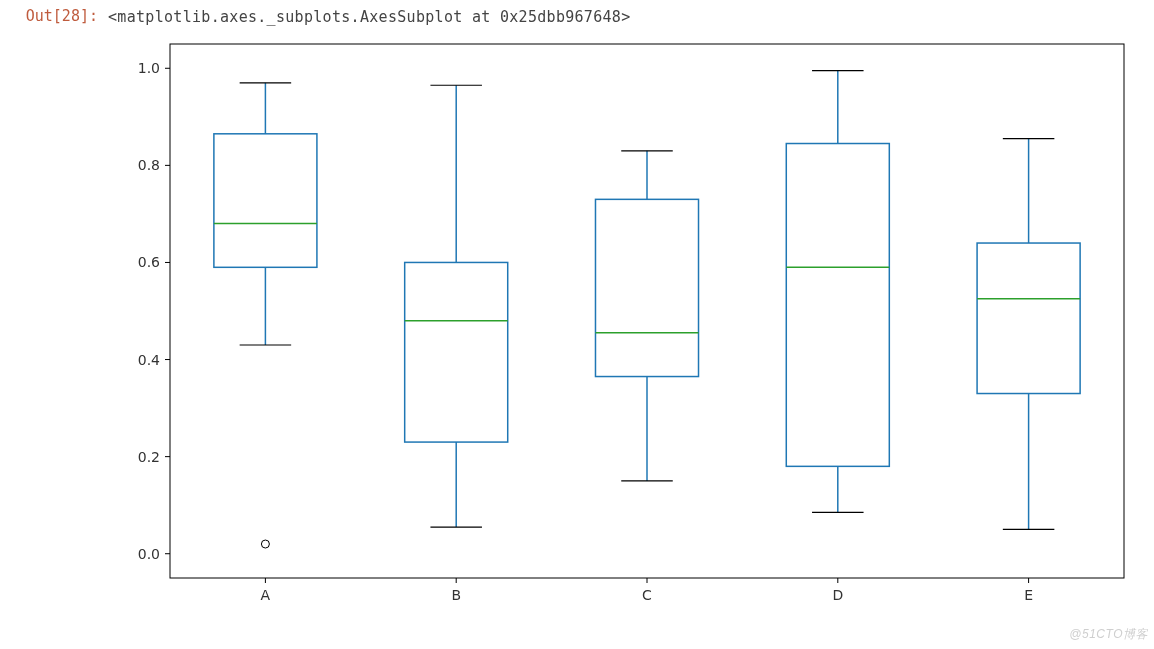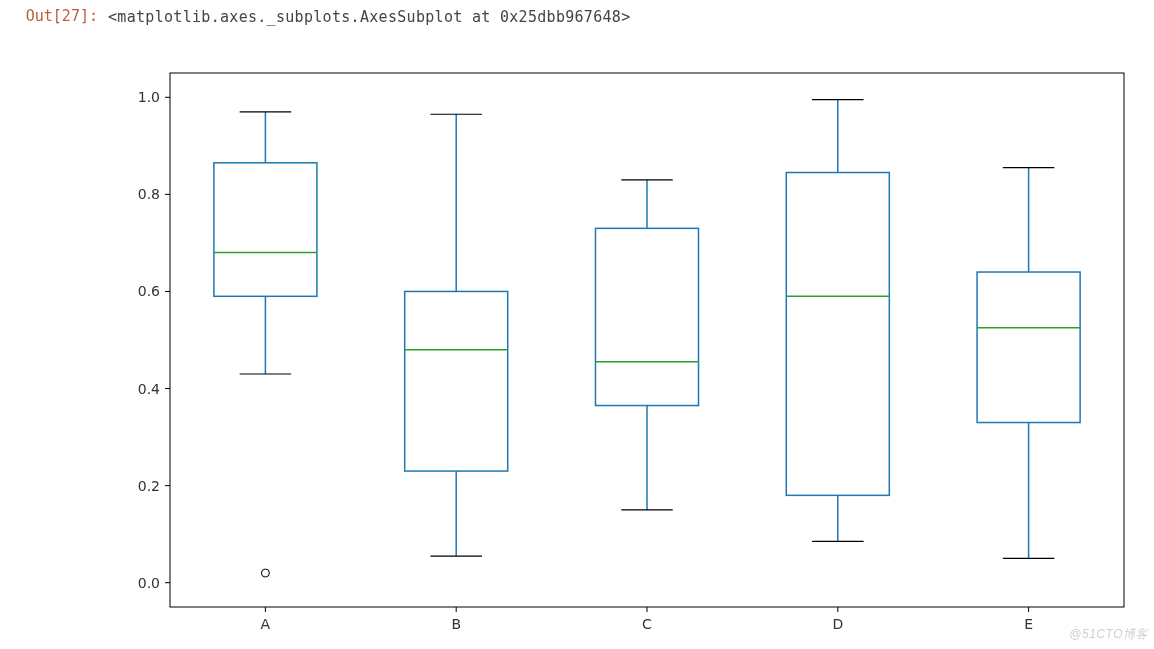--- a/index.html
+++ b/index.html
@@ -27,21 +27,20 @@
     color: #bf5b3d;
     font-family: "DejaVu Sans Mono", monospace;
     font-size: 15px;
     white-space: pre;
     line-height: 1.4;
   }
   .output-area {
     flex: 1 1 auto;
     display: flex;
     flex-direction: column;
-    justify-content: space-between;
   }
   .repr-line {
     font-family: "DejaVu Sans Mono", "simsun", monospace;
     font-size: 15px;
     color: #444;
     letter-spacing: 0.3px;
     margin: 2px 0 6px 0;
   }
   .plot-wrap {
     width: 1028px;
@@ -74,21 +73,21 @@
     color: #cfcfcf;
     letter-spacing: 0.5px;
     pointer-events: none;
     font-style: italic;
   }
 </style>
 </head>
 <body>
 
 <div class="cell">
-  <div class="prompt">Out[27]:</div>
+  <div class="prompt">Out[28]:</div>
   <div class="output-area">
     <div class="repr-line">&lt;matplotlib.axes._subplots.AxesSubplot at 0x25dbb967648&gt;</div>
     <div class="plot-wrap">
       <svg class="plot" viewBox="0 0 1028 588">
         <g id="axes-group">
             <rect x="62" y="12" width="954" height="534" class="axis-line"></rect>
             <line x1="57" x2="62" y1="521.7272727272727" y2="521.7272727272727" class="tick-line"></line>
             <text x="52" y="526.7272727272727" text-anchor="end" class="tick-label">0.0</text>
             <line x1="57" x2="62" y1="424.6363636363636" y2="424.6363636363636" class="tick-line"></line>
             <text x="52" y="429.6363636363636" text-anchor="end" class="tick-label">0.2</text>

